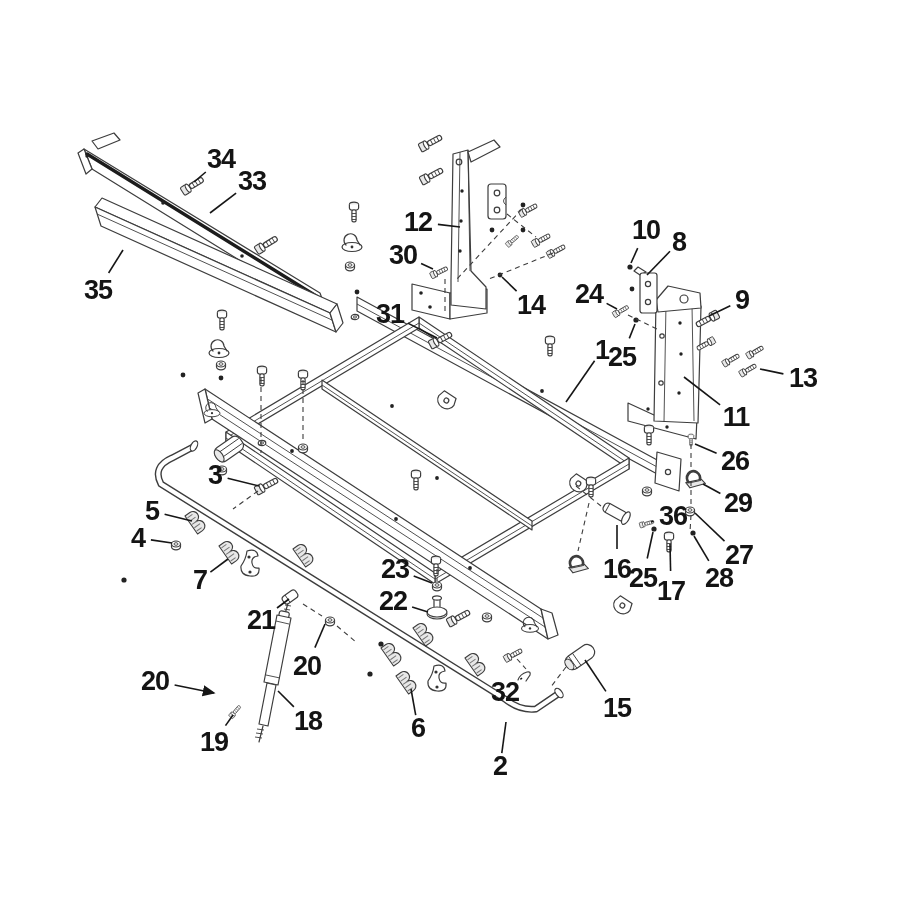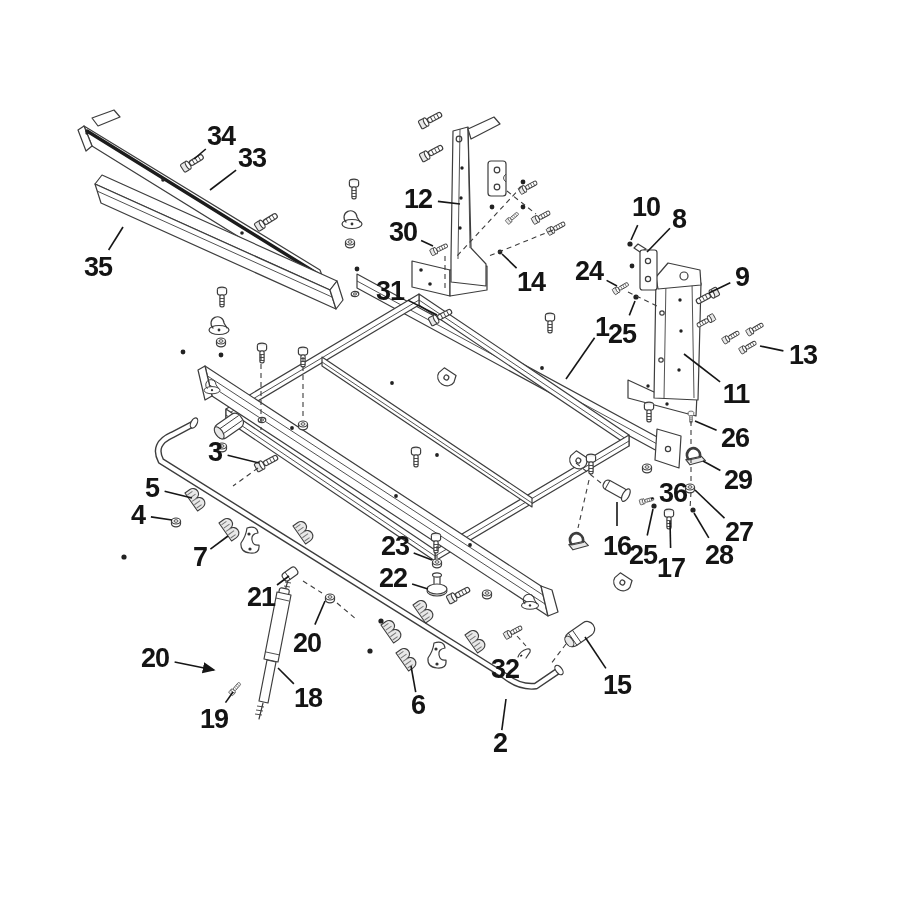--- a/index.html
+++ b/index.html
@@ -1,16 +1,16 @@
 <!DOCTYPE html>
 <html><head>
 <meta charset="utf-8">
 <style>
   html,body{margin:0;padding:0;background:#ffffff;}
-  #canvas{width:900px;height:824px;background:#f97316;position:relative;font-family:"Liberation Sans",sans-serif;}
+  #canvas{width:900px;height:824px;background:#f97316;position:relative;font-family:"Liberation Sans",sans-serif;margin-top:23px;}
   svg{display:block}
   .pf{fill:#ffffff;stroke:#3d3d3d;stroke-width:1.2;stroke-linejoin:round}
   .pg{fill:#e8e8e8;stroke:#3d3d3d;stroke-width:1.1;stroke-linejoin:round}
   .pl{fill:none;stroke:#3d3d3d;stroke-width:0.9}
   .ps{fill:none;stroke:#3d3d3d;stroke-width:1.2;stroke-linecap:round}
   .dash{fill:none;stroke:#3d3d3d;stroke-width:1.1;stroke-dasharray:5 4}
   .darkedge{fill:none;stroke:#1c1c1c;stroke-width:3.4;stroke-linecap:round}
   .tube-outer{fill:none;stroke:#3d3d3d;stroke-width:7;stroke-linecap:round}
   .tube-inner{fill:none;stroke:#ffffff;stroke-width:4.2;stroke-linecap:round}
   .leader{stroke:#161616;stroke-width:1.6}

